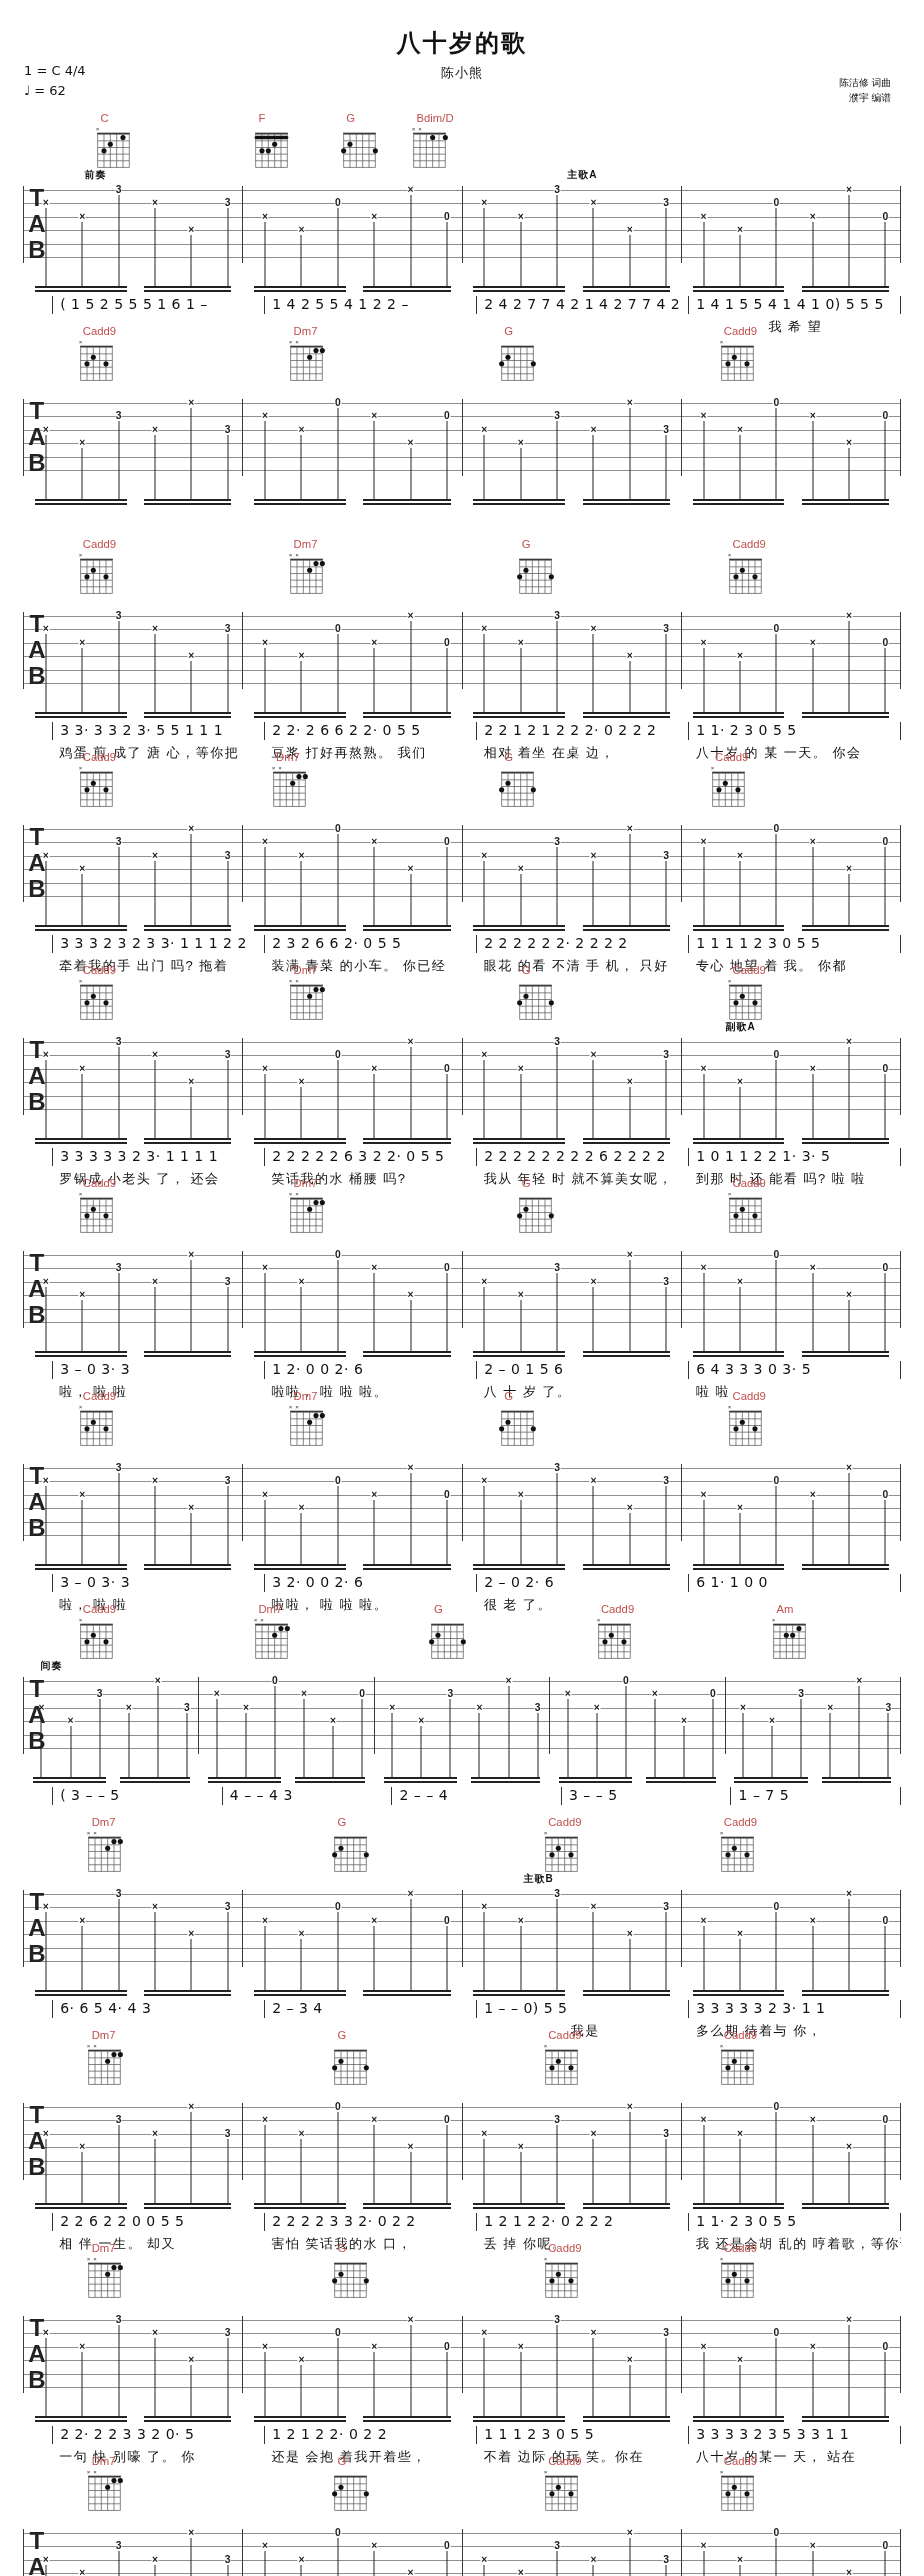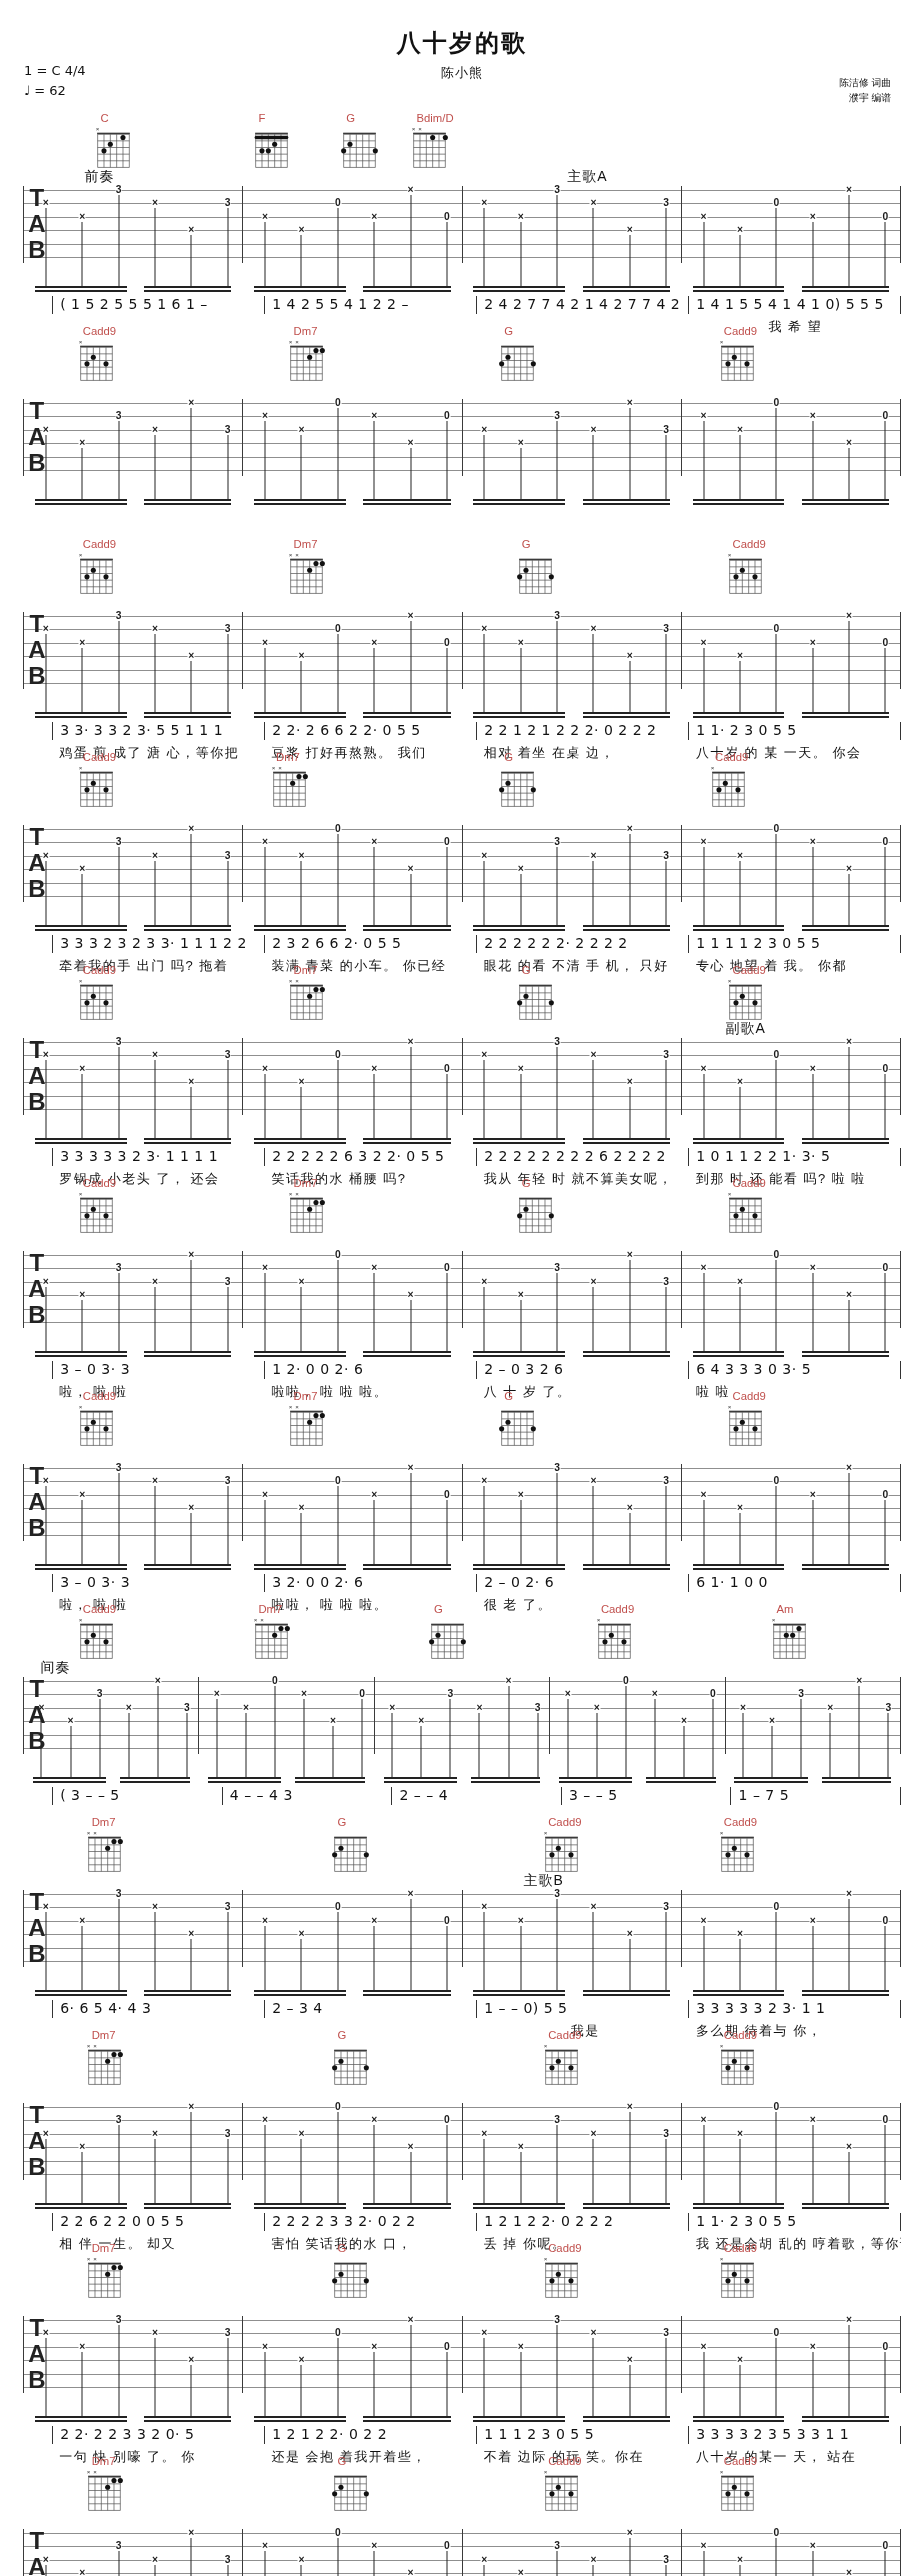--- a/index.html
+++ b/index.html
@@ -13,21 +13,21 @@
   .credits{position:absolute;right:33px;top:76px;font-size:9.8px;text-align:right;line-height:1.5;}
 
   
   #systems{position:relative;margin-top:30px;padding:0 23px;}
   .system{position:relative;height:213px;}
   .sysinner{position:relative;height:100%;}
   .chordrow{position:relative;height:58px;}
   .chord{position:absolute;top:0;width:49px;text-align:left;}
   .chord .cname{color:#c0504d;font-size:11.3px;margin-left:7.2px;margin-bottom:0px;}
   .labelrow{position:relative;height:15.5px;}
-  .seclabel{position:absolute;top:-2.1px;font-size:14px;font-weight:400;letter-spacing:1px;}
+  .seclabel{position:absolute;top:-2.1px;font-size:10px;font-weight:700;letter-spacing:1px;}
 
   .staff{position:relative;height:77px;border-left:1.5px solid #3a3a3a;border-right:1.5px solid #3a3a3a;}
   .sline{position:absolute;left:0;right:0;height:1px;background:#8f8f8f;}
   .tabblock{position:absolute;left:4.1px;top:-1px;width:17.5px;text-align:center;font-weight:700;
             font-size:24px;line-height:26px;color:#222;z-index:3;background:transparent;}
   .mgrid{position:absolute;left:0;top:0;right:0;bottom:0;display:flex;}
   .mcell{flex:1;position:relative;border-right:1px solid #3a3a3a;}
   .mcell:last-child{border-right:none;}
   .tnote{position:absolute;transform:translateX(-50%);font-size:10.3px;font-weight:700;color:#1a1a1a;z-index:2;background:#fff;padding:0 0.5px;}
   .tstem{position:absolute;width:1px;background:#222;transform:translateX(-50%);}
@@ -1192,21 +1192,21 @@
                 <div class="tbeam" style="left: 5%; width: 42%; top: 100px;"></div>
                 <div class="tbeam" style="left: 5%; width: 42%; top: 104px;"></div>
                 <div class="tbeam" style="left: 55%; width: 40%; top: 100px;"></div>
                 <div class="tbeam" style="left: 55%; width: 40%; top: 104px;"></div>
               </div>
             </div>
           </div>
           <div class="numbers">
             <span class="m">3  –  0  3·  3</span>
             <span class="m">1 2·  0  0  2·  6</span>
-            <span class="m">2  –  0  3 2 6</span>
+            <span class="m">2  –  0  1 5 6</span>
             <span class="m">6 4 3 3 3  0  3·  5</span>
           </div>
           <div class="lyrics">
             <span class="seg">啦，  啦  啦</span>
             <span class="seg">啦啦，  啦  啦  啦。</span>
             <span class="seg">八 十 岁 了。</span>
             <span class="seg">啦  啦</span>
           </div>
         </div>
       </div>

